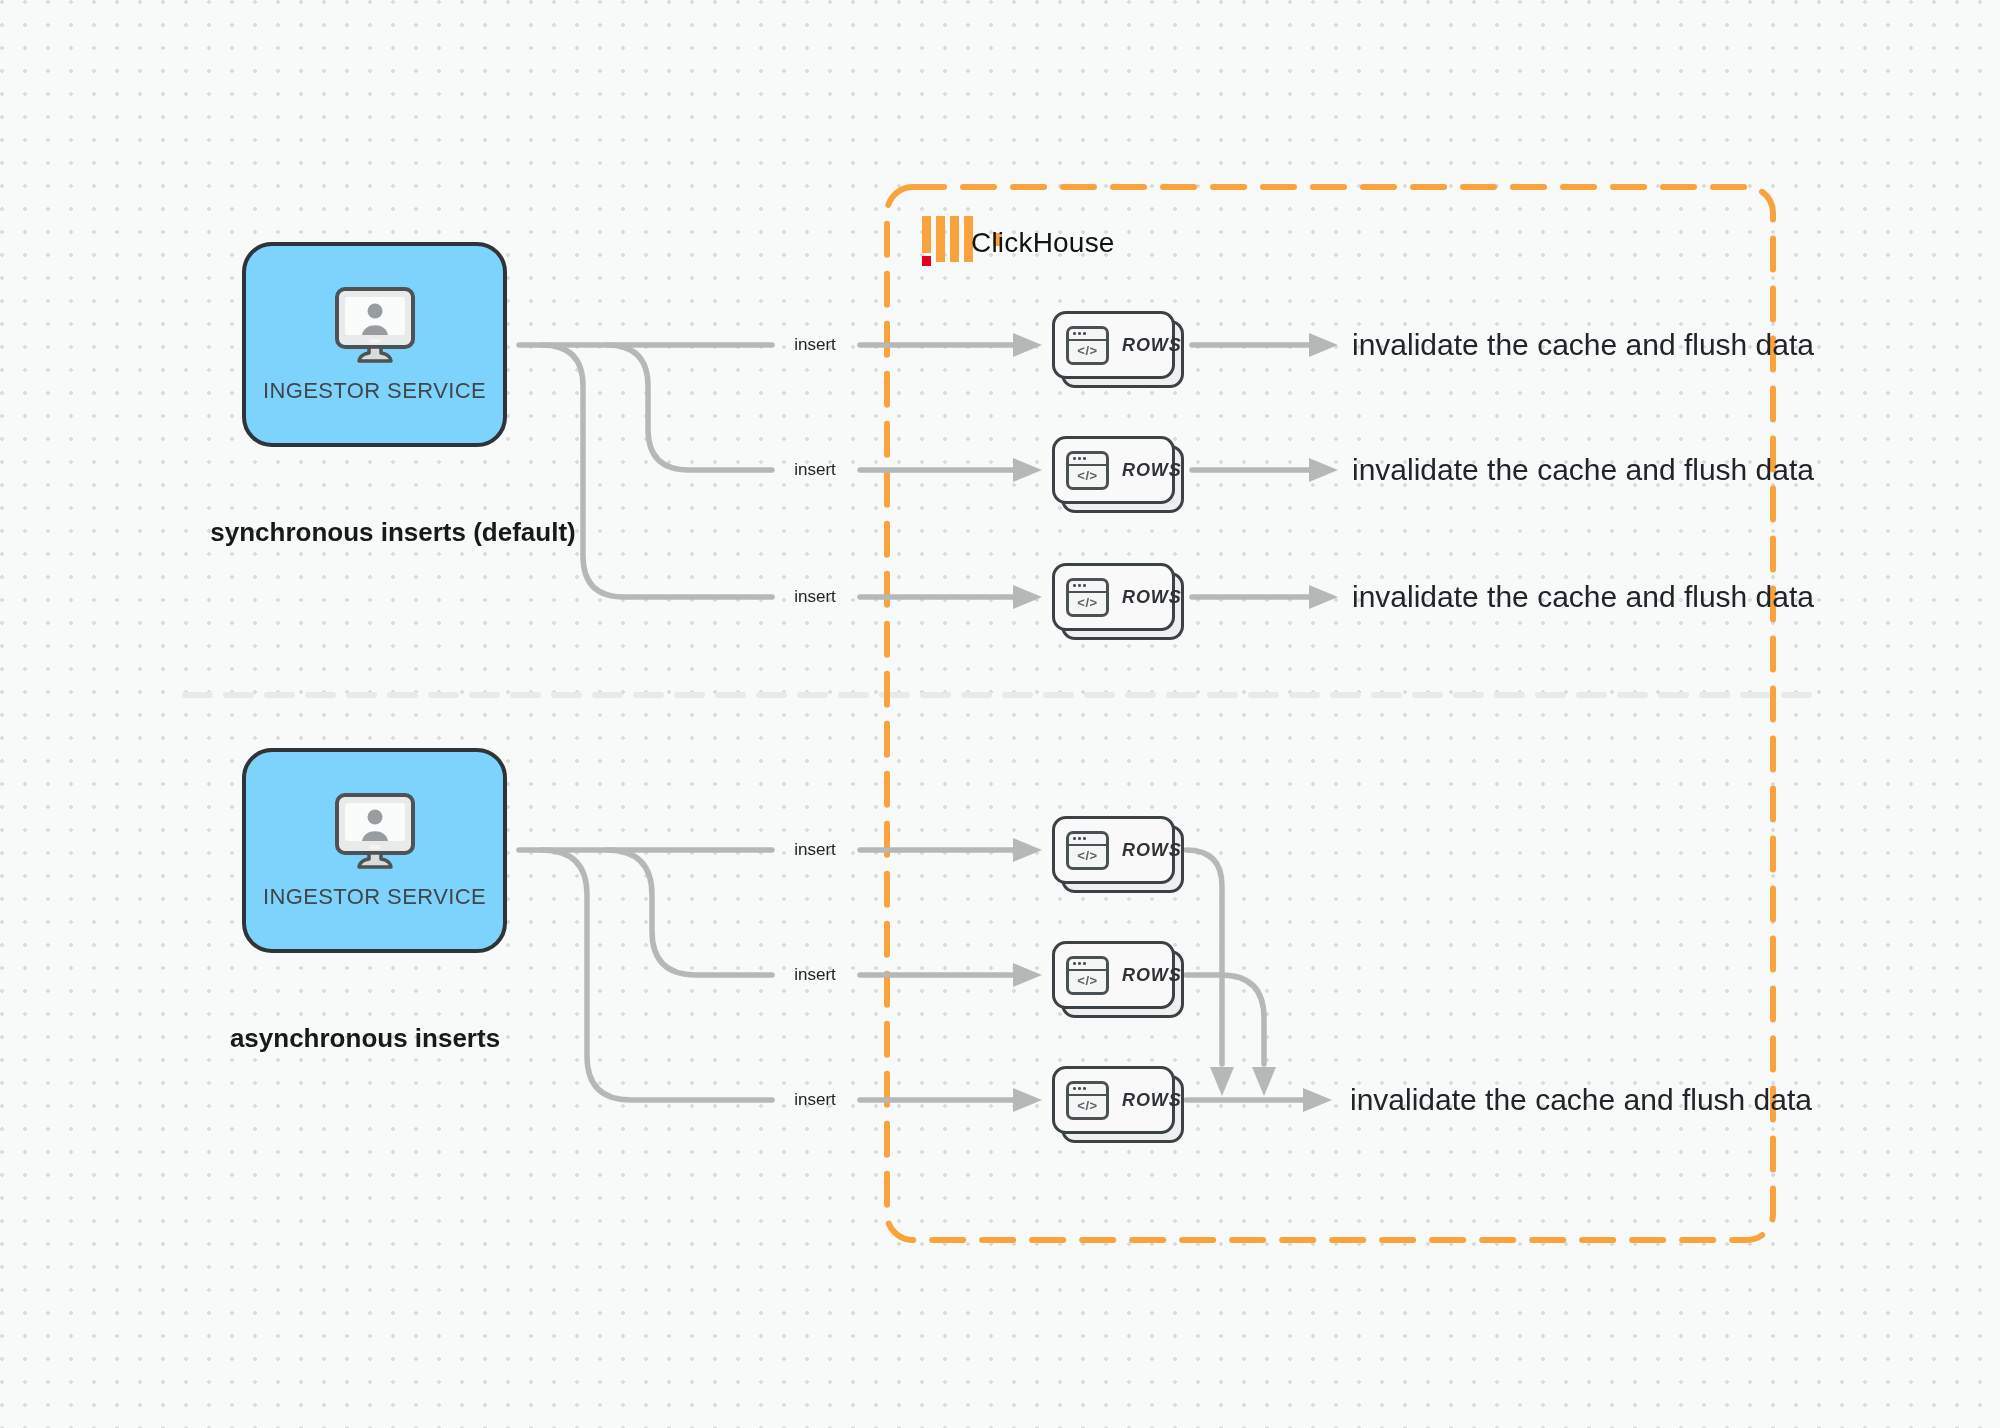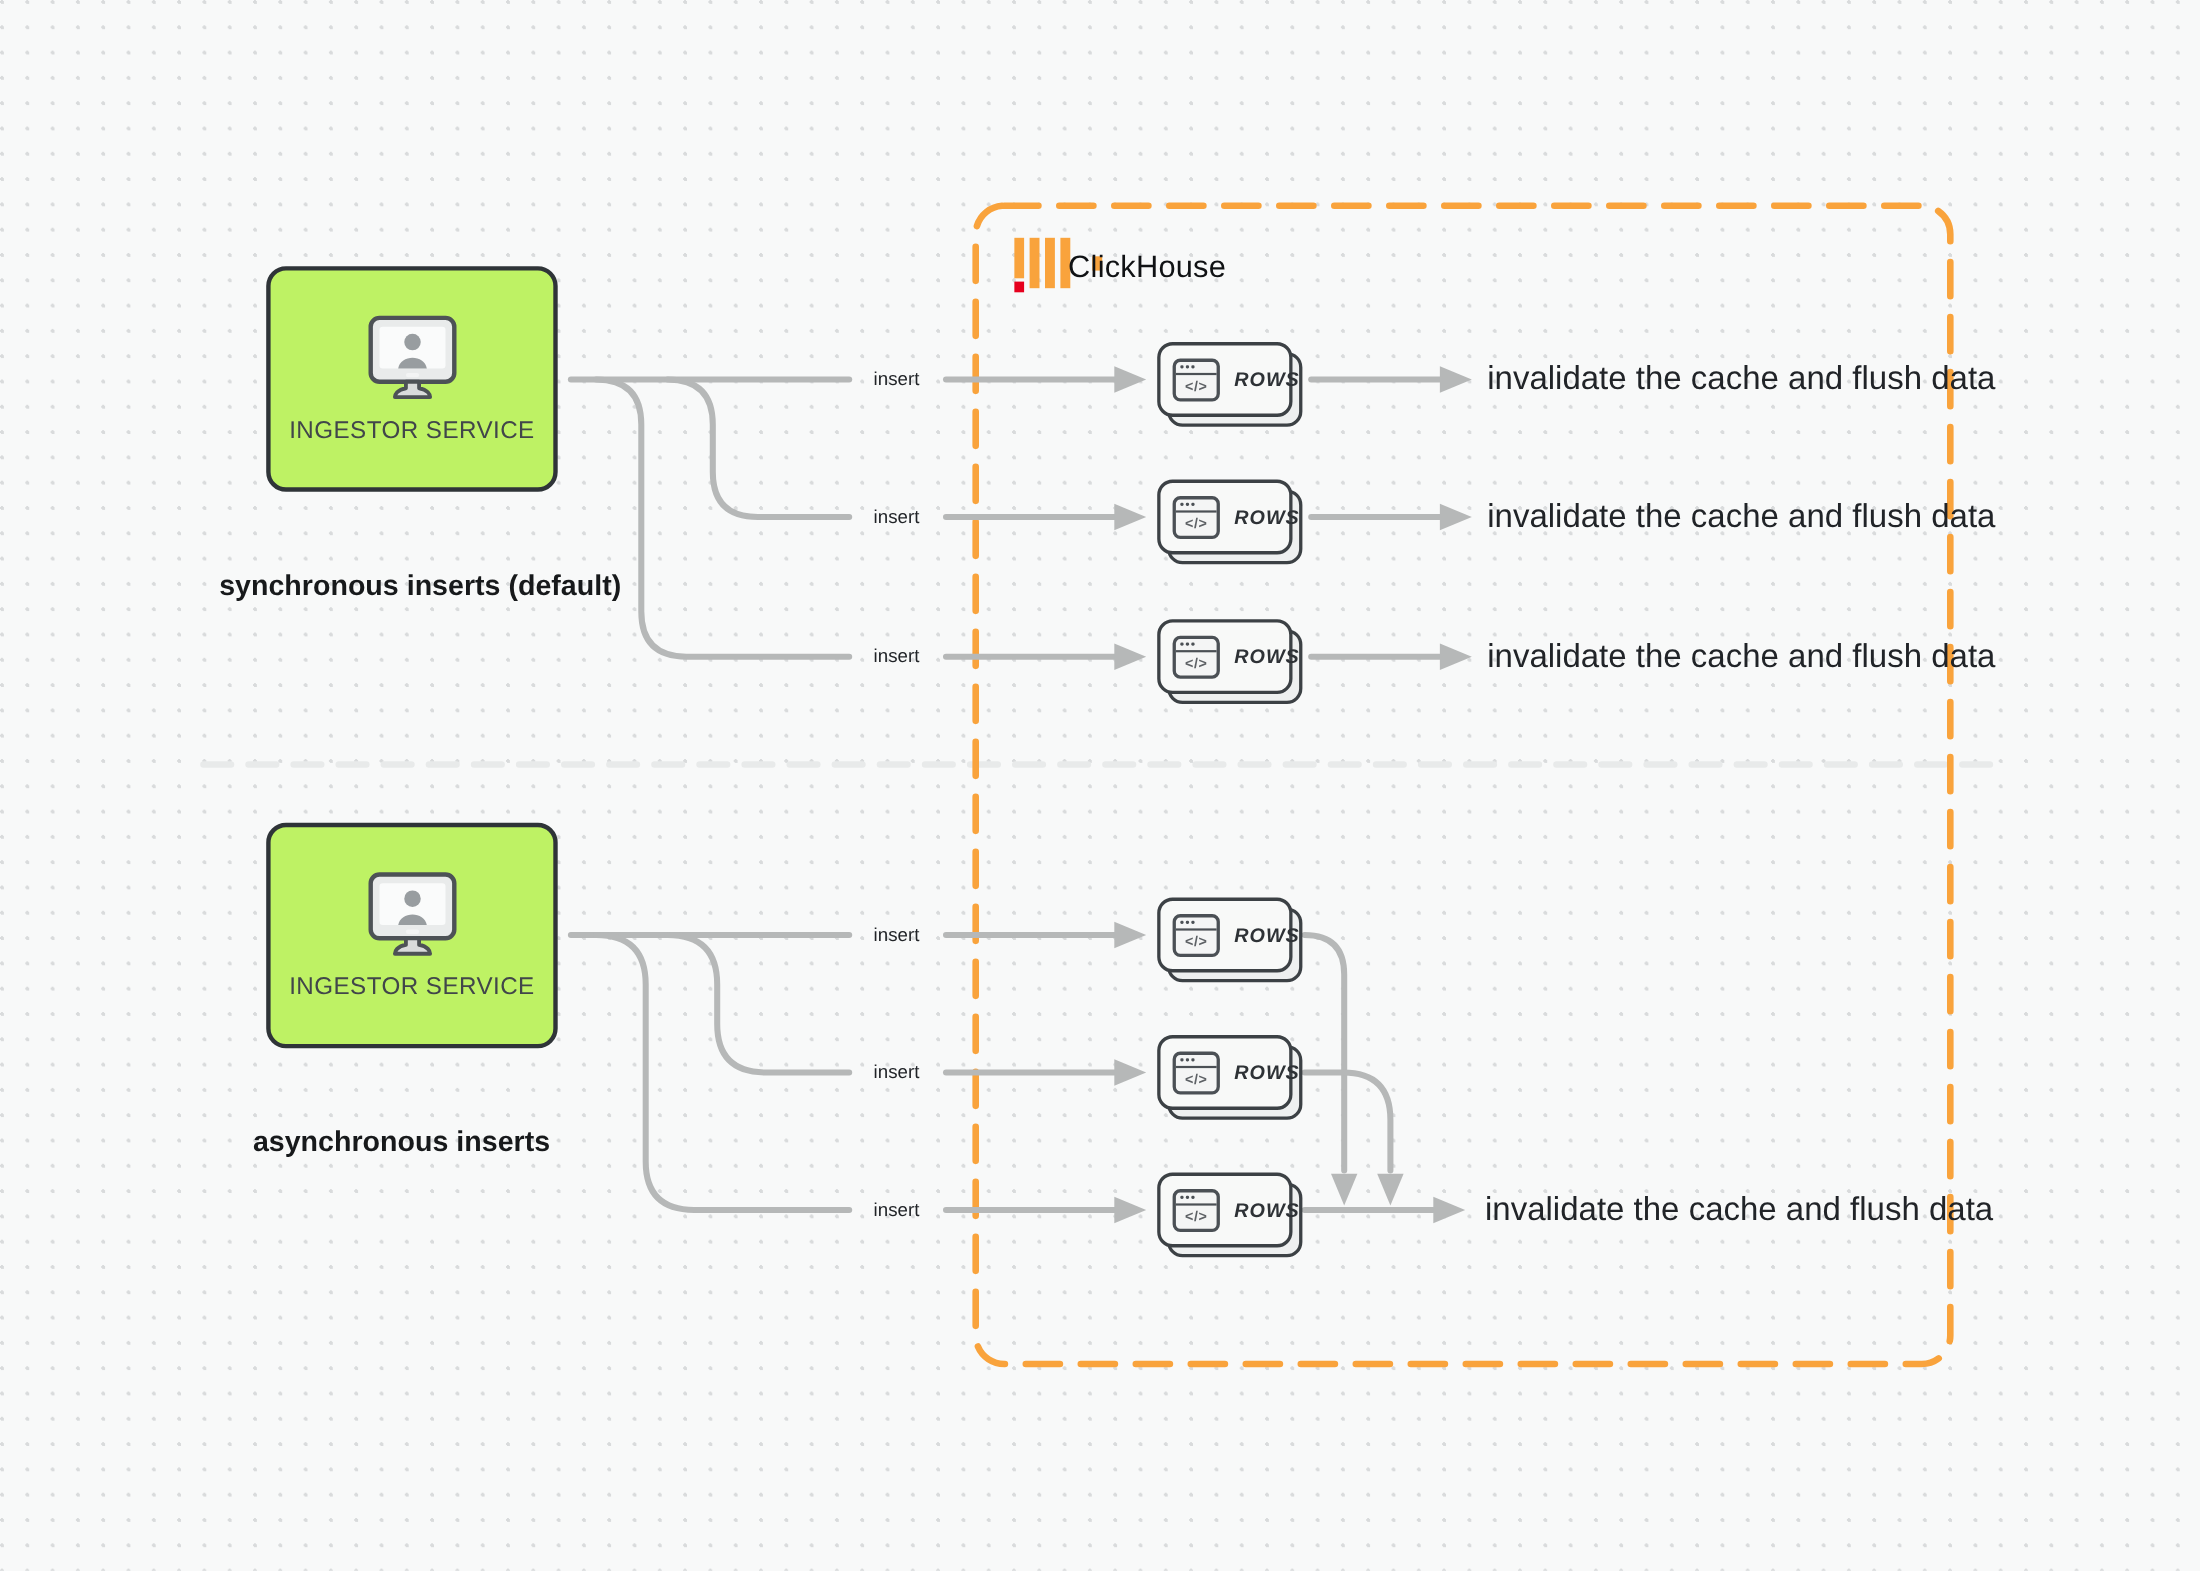--- a/index.html
+++ b/index.html
@@ -10,21 +10,21 @@
     background-size:23px 23px;
     font-family:"Liberation Sans",sans-serif;
     color:#212428;
   }
   .abs{position:absolute;}
   svg.layer{position:absolute;left:0;top:0;pointer-events:none;}
 
   
   .ingestor-box{
     width:265px;height:205px;box-sizing:border-box;
-    background:#bef264;border:4px solid #2f3438;border-radius:18px;
+    background:#7dd3fc;border:4px solid #2f3438;border-radius:30px;
     display:flex;flex-direction:column;align-items:center;justify-content:center;gap:8px;
   }
   .ingestor-label{font-size:22px;color:#41464a;letter-spacing:.4px;}
 
   
   .caption{
     font-size:26px;font-weight:700;color:#17191b;
     width:420px;text-align:center;transform:translateY(-50%);
   }
 
@@ -116,21 +116,21 @@
   <svg width="100" height="84" viewBox="0 0 100 84">
     <rect x="12" y="3" width="76" height="58" rx="8" fill="#e9ebeb" stroke="#4d5256" stroke-width="4"></rect>
     <rect x="20" y="11" width="60" height="38" rx="3" fill="#fafbfb"></rect>
     <circle cx="50" cy="25" r="7.5" fill="#989da0"></circle>
     <path d="M37 49 C39 36 61 36 63 49 Z" fill="#989da0"></path>
     <rect x="44" y="53" width="12" height="4" rx="2" fill="#f3f4f4"></rect>
     <path d="M44 61 h12 v6 c8 1 10 6 10 8 h-32 c0 -2 2 -7 10 -8 z" fill="#d9dbdb" stroke="#4d5256" stroke-width="3.5" stroke-linejoin="round"></path>
   </svg>
   <div class="ingestor-label">INGESTOR SERVICE</div>
 </div>
-<div class="abs caption" style="left:172px;top:532px">synchronous inserts (default)</div>
+<div class="abs caption" style="left:183px;top:532px">synchronous inserts (default)</div>
 
 <div class="abs insert-label" style="left:769px;top:345px">insert</div>
 <div class="abs insert-label" style="left:769px;top:470px">insert</div>
 <div class="abs insert-label" style="left:769px;top:597px">insert</div>
 
 <div class="abs rows-card" style="left:1052px;top:311px">
   <div class="card-back"></div>
   <div class="card-front">
     <div class="browser-icon">
       <div class="bi-top">

